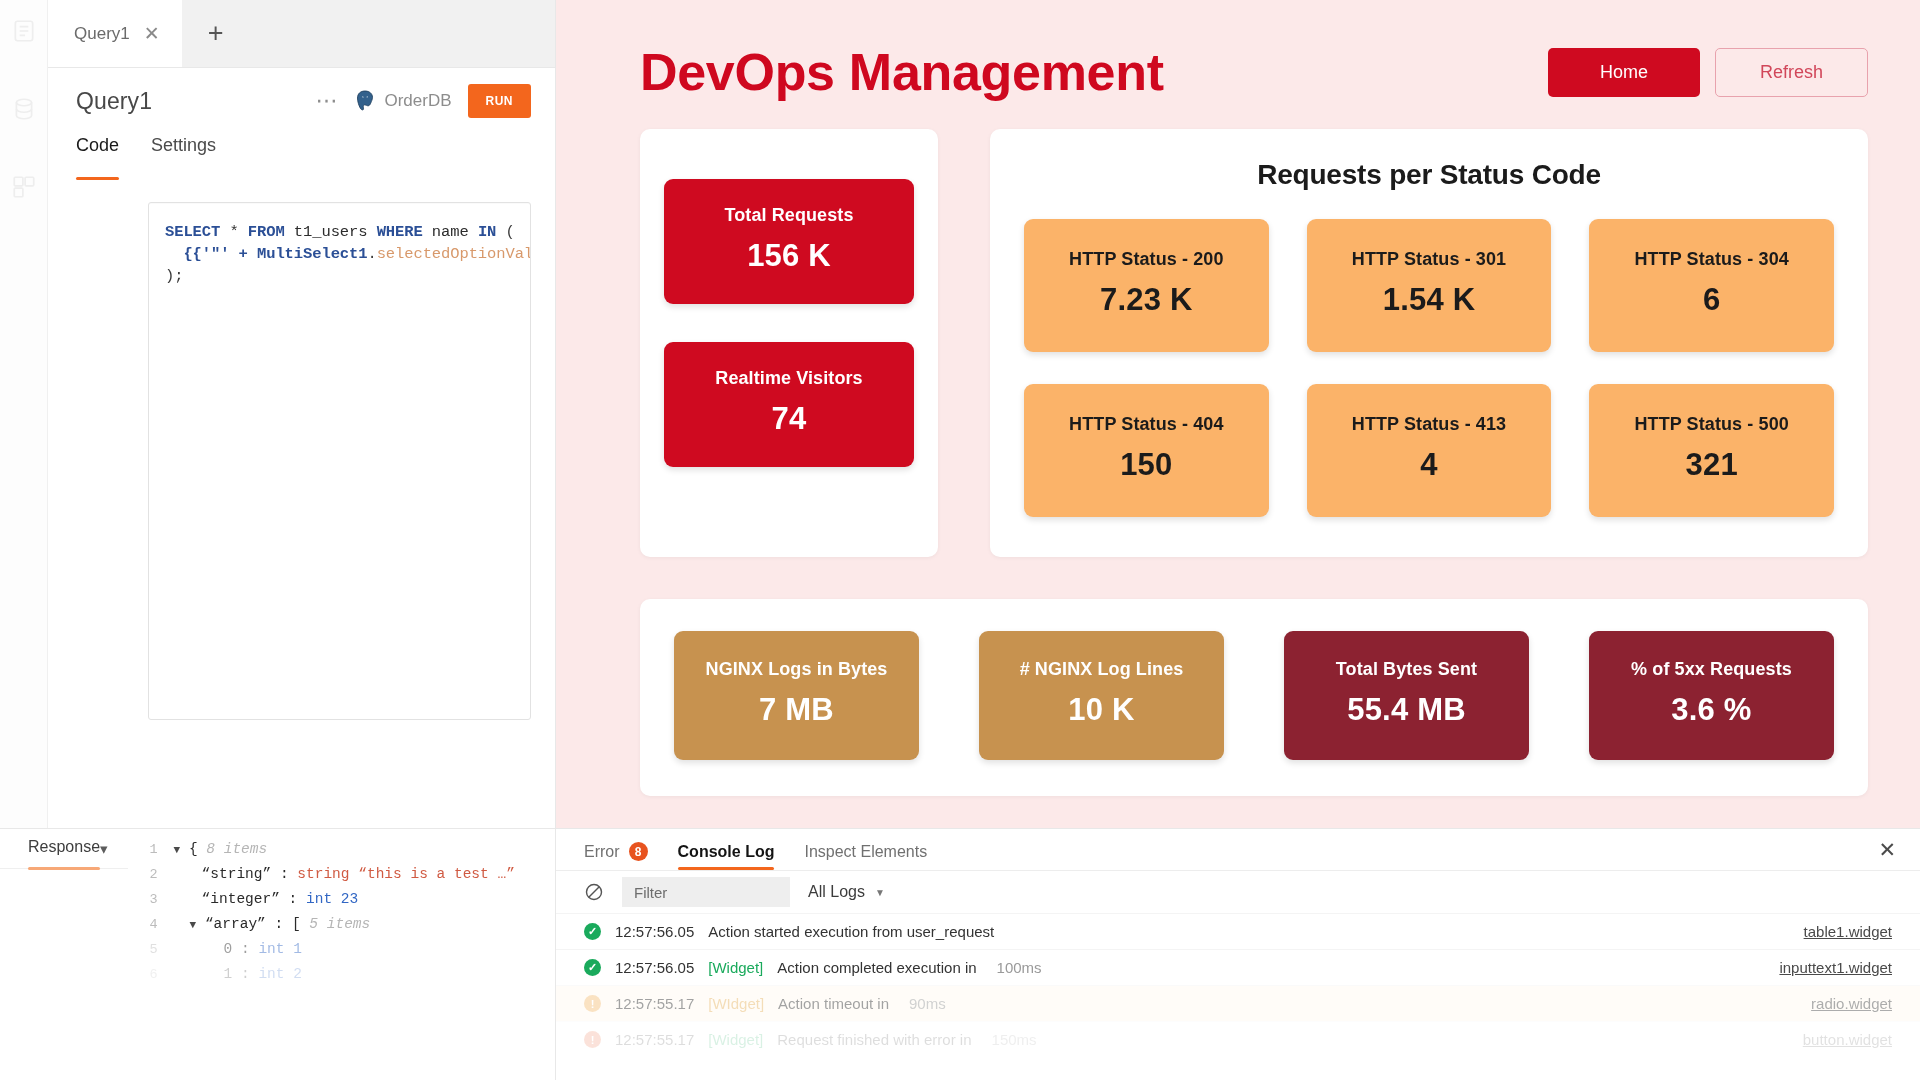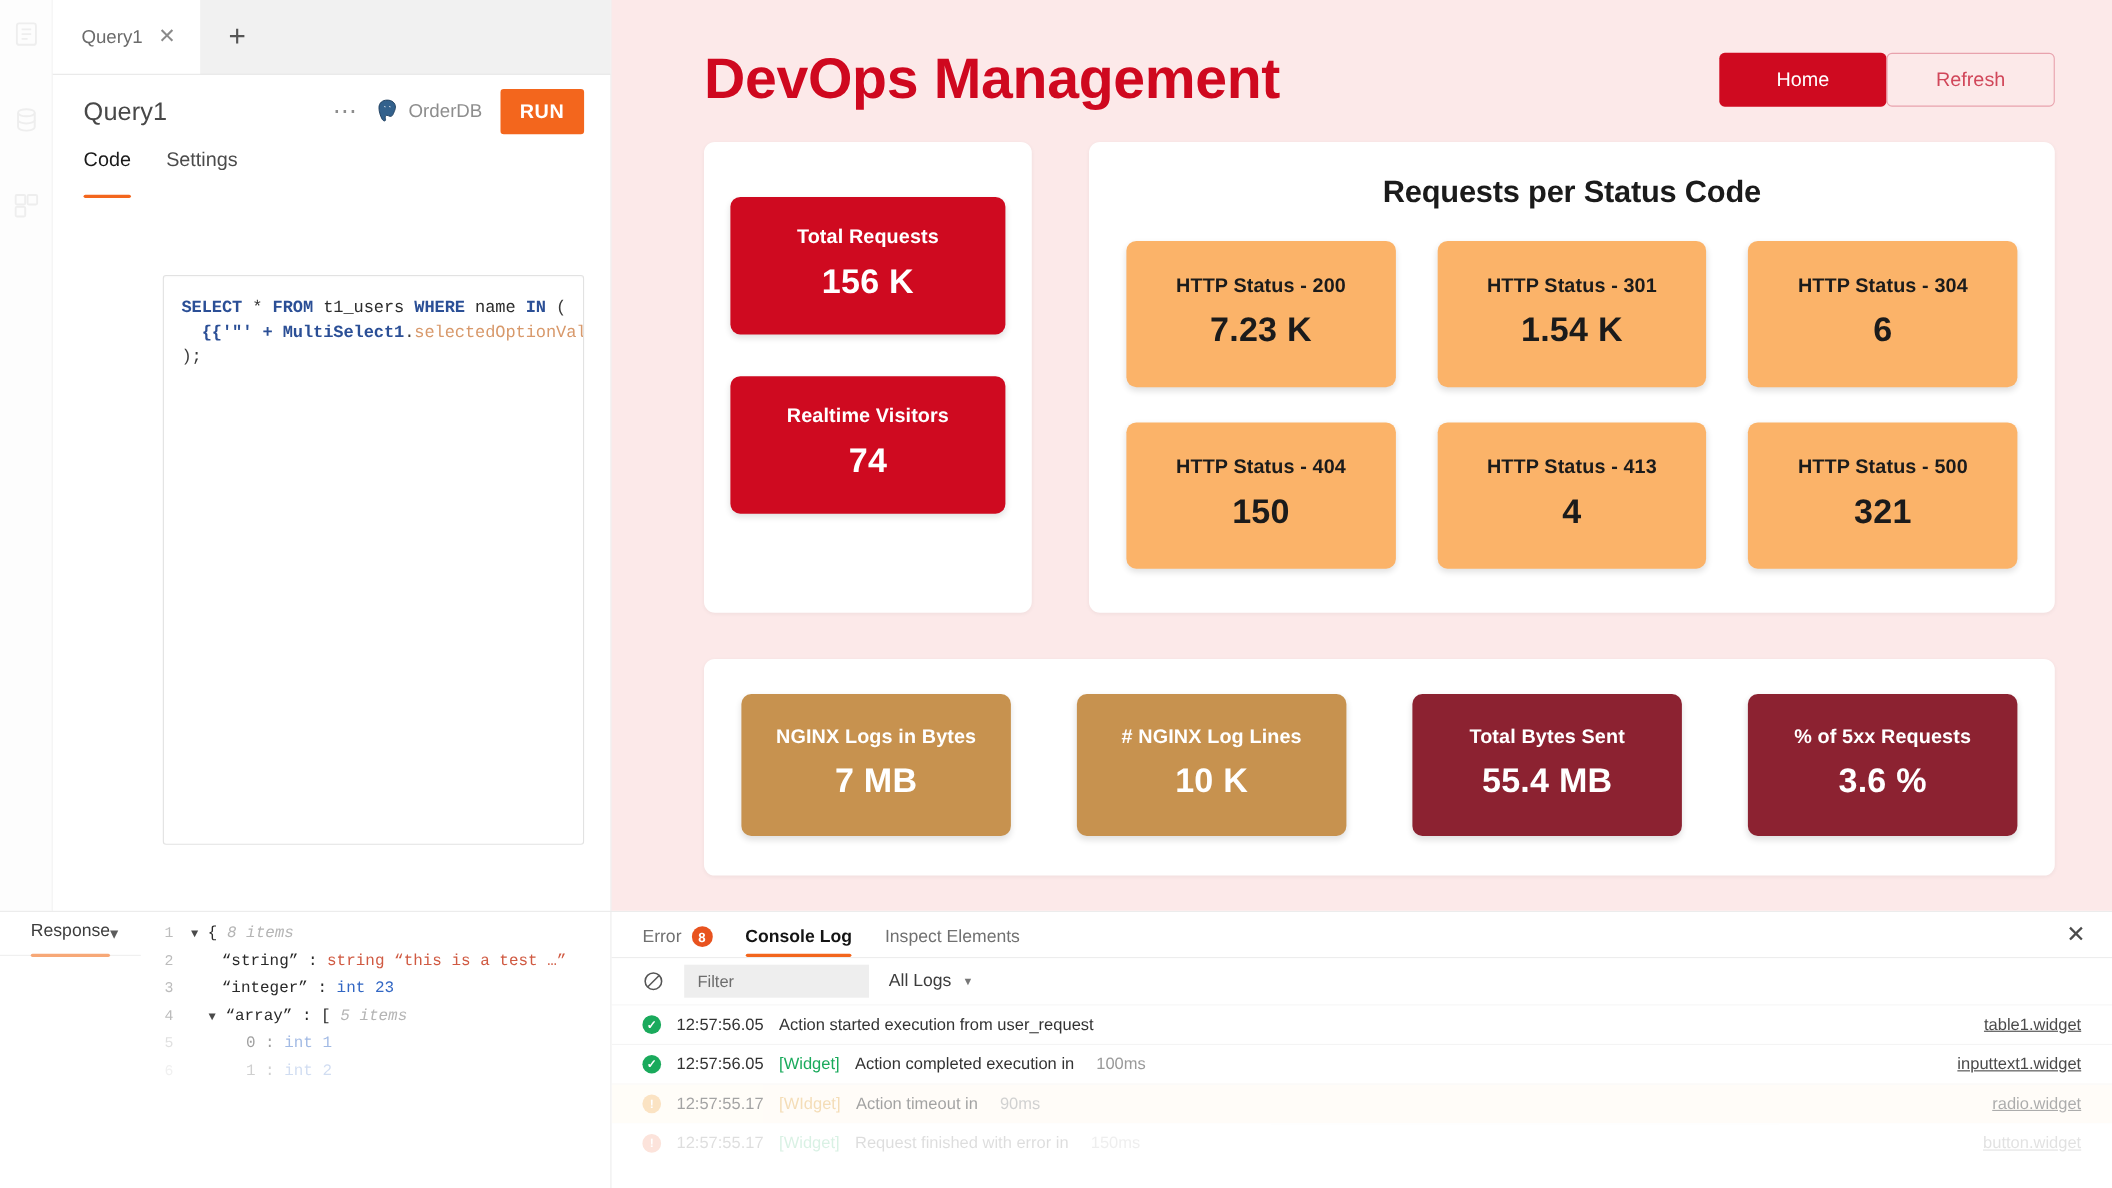--- a/index.html
+++ b/index.html
@@ -33,51 +33,51 @@
   .qtab .x { font-size:19px; color:#8a8a8a; line-height:1; }
   .newtab { display:flex; align-items:center; padding:0 26px; font-size:27px;
             color:#555; font-weight:300; cursor:pointer; }
 
   .qhead { height:66px; display:flex; align-items:center; padding:0 24px 0 28px; gap:0; }
   .qtitle { font-size:23px; font-weight:500; color:#484848; letter-spacing:.1px; }
   .qhead-right { margin-left:auto; display:flex; align-items:center; gap:16px; }
   .dots { font-size:22px; letter-spacing:2px; color:#8d8d8d; line-height:12px; cursor:pointer; }
   .dsrc { display:flex; align-items:center; gap:9px; font-size:17px; color:#8d8d8d; cursor:pointer; }
   .pg-ico { width:20px; height:22px; }
-  .run-btn { background:#f3661d; color:#fff; font-size:18px; font-weight:700;
+  .run-btn { background:#f3661d; color:#fff; font-size:12px; font-weight:700;
              letter-spacing:.5px; padding:10px 18px; border:none; border-radius:3px; cursor:pointer;text-align:right; }
 
   .subtabs { display:flex; gap:0; padding:0 0 0 28px; height:46px; align-items:flex-end; }
   .subtab { font-size:18px; color:#4b4b4b; padding:0 16px 24px 0; margin-right:16px;
             cursor:pointer; position:relative; }
   .subtab.active { color:#1a1a1a; }
   .subtab.active::after { content:""; position:absolute; left:0; right:16px; bottom:0;
                           height:3px; background:#f3661d; border-radius:2px; }
 
   .code-wrap { margin:22px 24px 0 100px; }
   .code-box { border:1px solid #e2e2e2; border-radius:3px; height:518px;
               background:#fff; padding:18px 16px; overflow:hidden;
-              box-shadow:0 1px 0 rgba(0,0,0,.02) inset;margin-top:48px; }
+              box-shadow:0 1px 0 rgba(0,0,0,.02) inset; }
   .code-line { font-family:"Liberation Mono", monospace; font-size:15.5px;
                line-height:22px; white-space:pre; letter-spacing:-0.1px; }
   .k-kw { color:#2b4f96; font-weight:700; }
   .k-op { color:#333; }
   .k-id { color:#2c2c2c; }
   .k-mus { color:#2b4f96; font-weight:700; }
   .k-prop { color:#d8996b; }
   .k-plain { color:#3b3b3b; }
 
   
   .dash { flex:1; background:#fce9e9; position:relative; overflow:hidden; padding:0 0 0 0; }
   .dash-inner { padding:34px 52px 0 84px; }
 
   .dash-head { display:flex; align-items:flex-start; }
   .dash-title { font-size:52px; font-weight:700; color:#cf081f; letter-spacing:-.3px;
                 line-height:1.1; padding-top:10px; }
-  .dash-btns { margin-left:auto; display:flex; gap:0; padding-top:14px; }
+  .dash-btns { margin-left:auto; display:flex; gap:15px; padding-top:14px; }
   .btn-home { background:#cf0a20; color:#fff; border:none; border-radius:5px;
               font-size:18px; padding:13px 52px; cursor:pointer; }
   .btn-refresh { background:transparent; color:#d1475a; border:1px solid #e8a2ad;
                  border-radius:5px; font-size:18px; padding:13px 44px; cursor:pointer; }
 
   .row1 { display:flex; gap:52px; margin-top:28px; align-items:stretch; }
 
   .panel { background:#fff; border-radius:10px; box-shadow:0 1px 4px rgba(0,0,0,.05); }
 
   .panel-left { width:298px; padding:50px 24px 50px 24px; display:flex;

